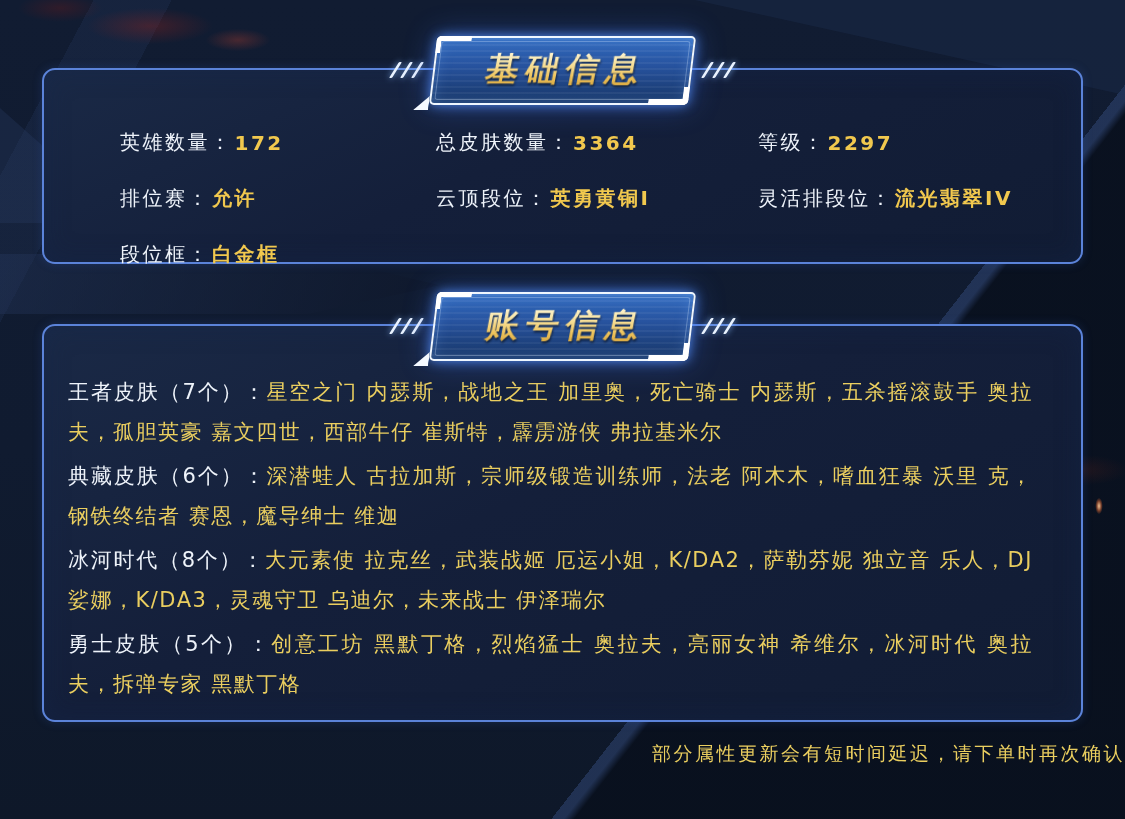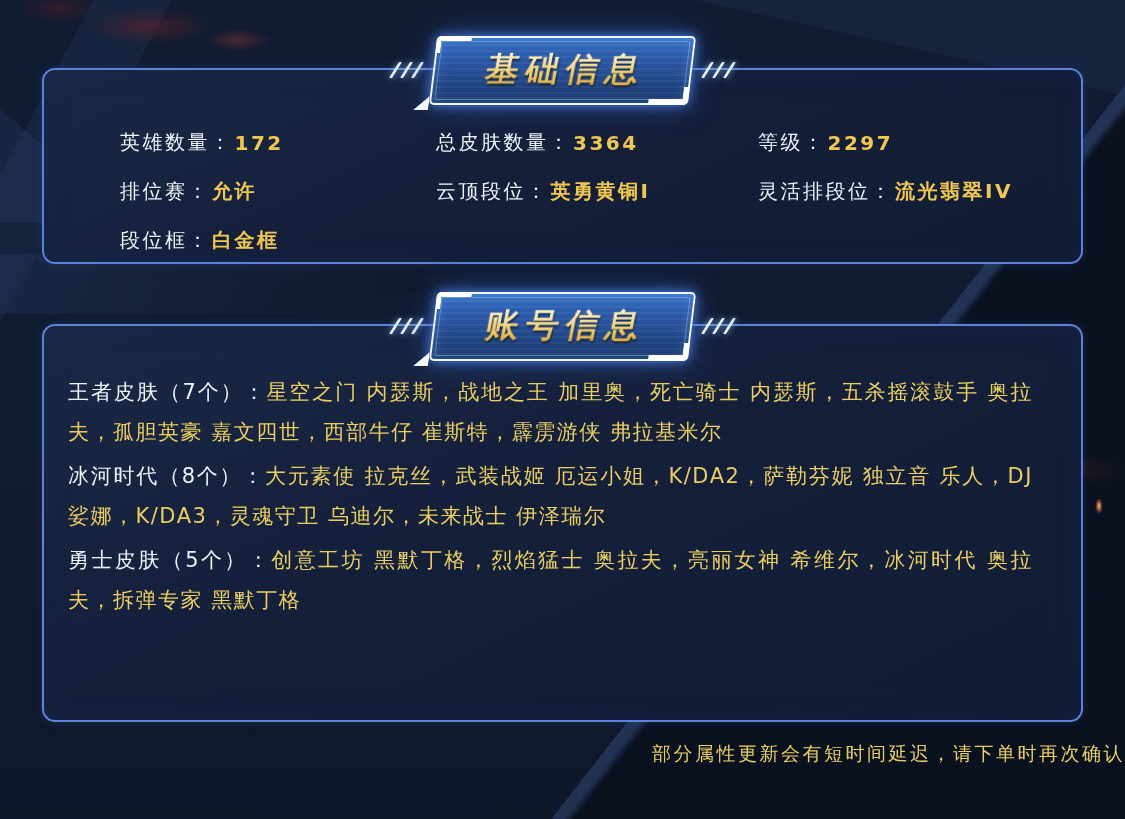--- a/index.html
+++ b/index.html
@@ -67,21 +67,21 @@
   .badge-text{
     display:block;font-size:33px;font-weight:900;letter-spacing:7px;padding-left:7px;
     background:linear-gradient(180deg,#fffbe8 0%,#f9e6a8 32%,#eec45d 66%,#cd982f 100%);
     -webkit-background-clip:text;background-clip:text;color:transparent;
     filter:drop-shadow(1px 2px 1px rgba(0,0,0,.55));
     transform:skewX(-4deg);white-space:nowrap;
   }
   
   .fields{
     display:grid;grid-template-columns:316px 322px auto;
-    padding:52px 0 0 76px;row-gap:8px;
+    padding:52px 0 0 76px;row-gap:15px;
   }
   .field{height:41px;display:flex;align-items:center;white-space:nowrap;
     font-size:20px;letter-spacing:2.5px;}
   .flabel{color:#eef3fa;}
   .fvalue{color:#f1c84e;font-weight:800;margin-left:2px;}
   
   .paras{padding:42px 44px 0 20px;}
   .para{margin:4px;font-size:21px;line-height:40px;letter-spacing:1.5px;text-align:justify;}
   .plabel{color:#eef3fa;}
   .pvalue{color:#eace5f;}
@@ -175,20 +175,21 @@
     <span class="ticks">
       <i class="tick"></i>
         <i class="tick"></i>
         <i class="tick"></i>
     </span>
   </div>
   <div class="paras">
 
       <p class="para"><span class="plabel">王者皮肤（7个）：</span><span class="pvalue">星空之门 内瑟斯，战地之王 加里奥，死亡骑士 内瑟斯，五杀摇滚鼓手 奥拉夫，孤胆英豪 嘉文四世，西部牛仔 崔斯特，霹雳游侠 弗拉基米尔</span></p>
 
+      <p class="para"><span class="plabel">典藏皮肤（6个）：</span><span class="pvalue">深潜蛙人 古拉加斯，宗师级锻造训练师，法老 阿木木，嗜血狂暴 沃里 克，钢铁终结者 赛恩，魔导绅士 维迦</span></p>
 
       <p class="para"><span class="plabel">冰河时代（8个）：</span><span class="pvalue">大元素使 拉克丝，武装战姬 厄运小姐，K/DA2，萨勒芬妮 独立音 乐人，DJ 娑娜，K/DA3，灵魂守卫 乌迪尔，未来战士 伊泽瑞尔</span></p>
 
       <p class="para"><span class="plabel">勇士皮肤（5个）：</span><span class="pvalue">创意工坊 黑默丁格，烈焰猛士 奥拉夫，亮丽女神 希维尔，冰河时代 奥拉夫，拆弹专家 黑默丁格</span></p>
     </div>
 </section>
 
 <div class="footer-note">部分属性更新会有短时间延迟，请下单时再次确认</div>
 
 </body></html>

